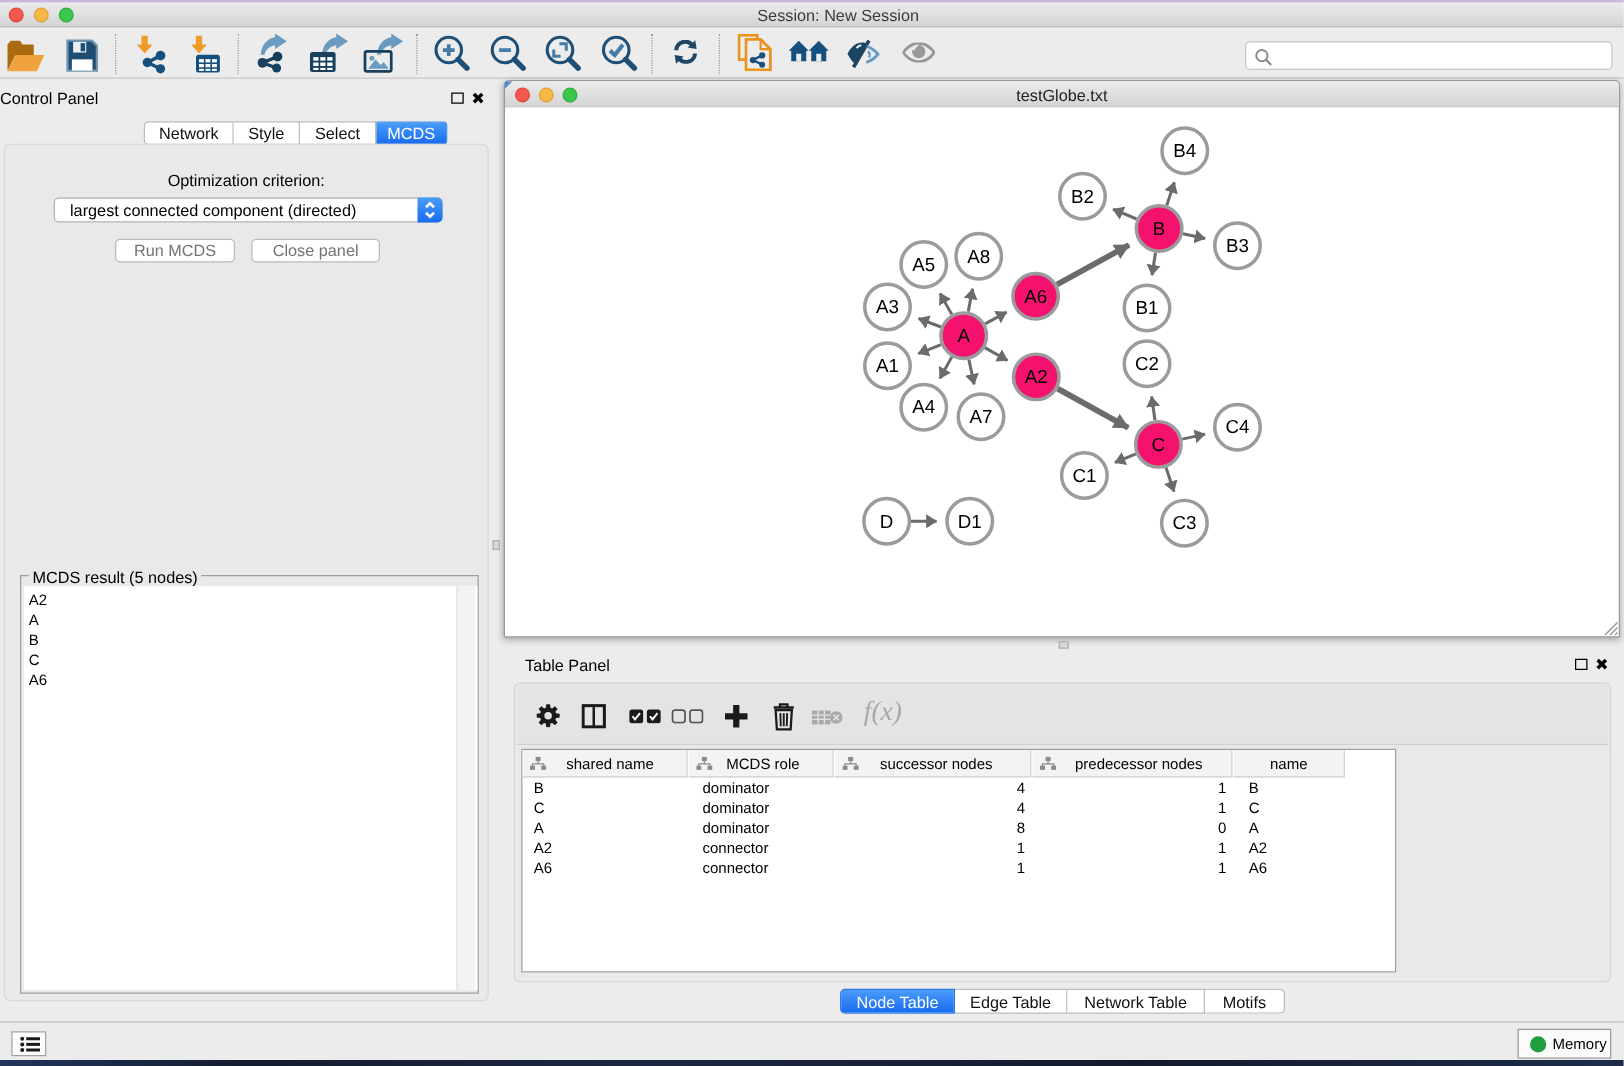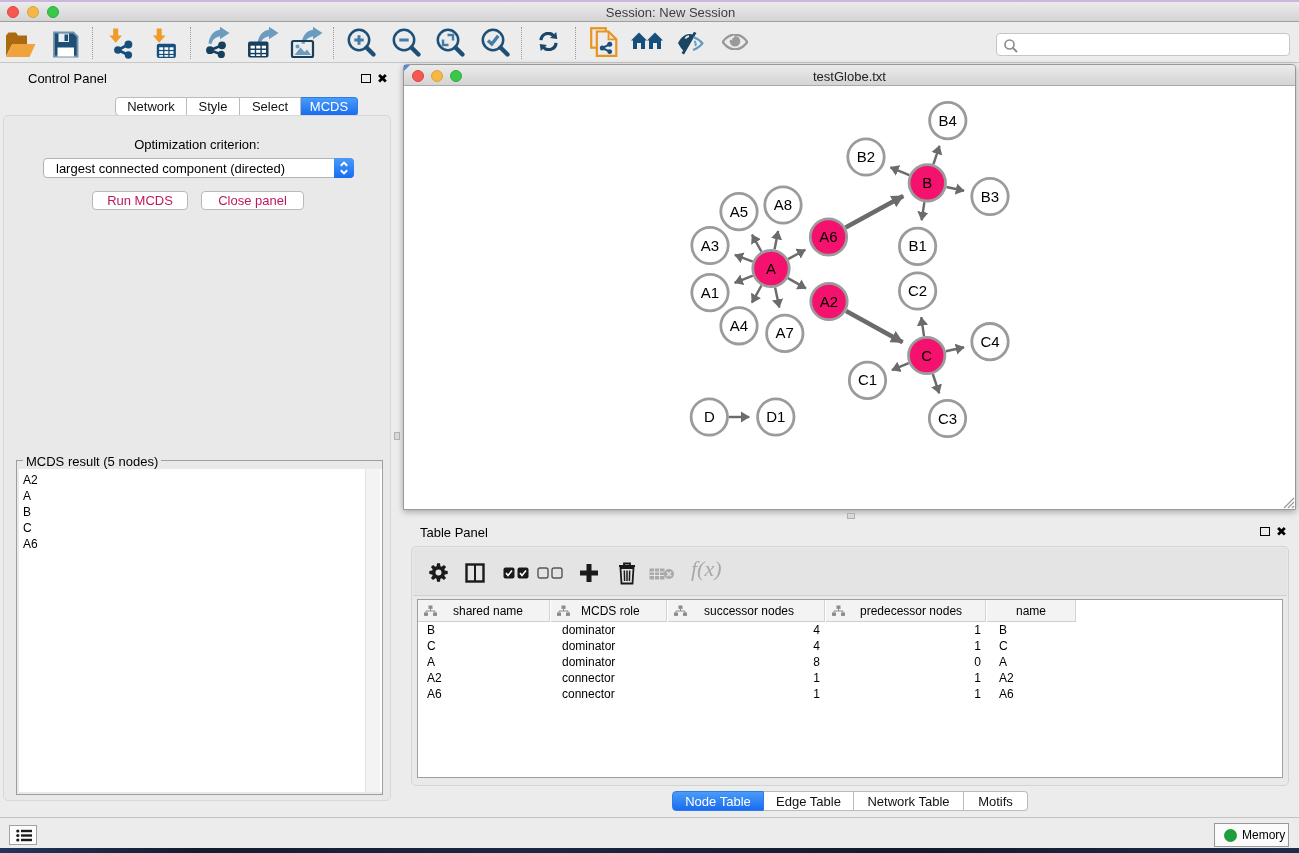--- a/index.html
+++ b/index.html
@@ -17,38 +17,38 @@
   .tl.r { background:#f55751; border:1px solid #df4740; }
   .tl.y { background:#f6b845; border:1px solid #dfa13a; }
   .tl.g { background:#39c74c; border:1px solid #2eae3d; }
   #toolbar { left:0; top:23px; width:1299px; height:40px; background:#ececec;
     border-bottom:1px solid #c6c6c6; }
   .sep { position:absolute; top:4px; width:0; height:32px; border-left:1px dotted #9a9a9a; }
   .tbi { position:absolute; top:3px; }
   #searchbox { position:absolute; left:996px; top:10px; width:294px; height:23px;
     background:#fff; border:1px solid #c6c6c6; border-radius:4px; }
   
-  #cp-title { left:28px; top:71px; font-size:13px; color:#000; }
+  #cp-title { left:0; top:71px; font-size:13px; color:#000; }
   .winbtn { position:absolute; font-size:13px; color:#000; }
   #cp-tabs { left:78px; top:97px; height:19px; display:flex; font-size:13px;padding-left:37px; }
   #cp-tabs div { background:#fff; border:1px solid #bbb; border-left:none;
     display:flex; align-items:center; justify-content:center; color:#111; }
   #cp-tabs div:first-child { border-left:1px solid #bbb; border-radius:4px 0 0 4px; }
   #cp-tabs div.sel { background:linear-gradient(#4a9cf8,#186cf0); color:#fff;
     border-color:#2f7ae8; border-radius:0 4px 4px 0; }
   #cp-panel { left:3px; top:115px; width:388px; height:686px; border:1px solid #d8d8d8;
     border-radius:5px; background:#e9e9e9; }
   #opt-label { left:0; top:137px; width:394px; text-align:center; font-size:13px; }
   #dropdown { left:43px; top:158px; width:311px; height:20px; background:#fff;
     border:1px solid #b3b3b3; border-radius:4px; font-size:13px; }
   #dropdown .txt { position:absolute; left:12px; top:2px; color:#000; }
   #dropdown .step { position:absolute; right:-1px; top:-1px; width:20px; height:20px;
     background:linear-gradient(#4a9cf8,#186cf0); border-radius:0 4px 4px 0; }
   .btn { position:absolute; height:19px; background:#fff; border:1px solid #b9b9b9;
-    border-radius:4px; font-size:13px; color:#be185d; text-align:center; line-height:17px; }
+    border-radius:4px; font-size:13px; color:#737373; text-align:center; line-height:17px; }
   #fieldset { left:16px; top:460px; width:367px; height:335px; border:1px solid #9e9e9e; }
   #fieldset .legend { position:absolute; left:6px; top:-7px; background:#e9e9e9;
     padding:0 3px; font-size:13px; }
   #listbox { position:absolute; left:2px; top:8px; width:363px; height:323px; background:#fff; }
   #listbox .items { position:absolute; left:4px; top:3px; font-size:12px; line-height:16px; }
   #listbox .sb { position:absolute; right:2px; top:0; width:15px; height:100%;
     background:#f3f3f3; border-left:1px solid #e2e2e2; }
   
   #netwin { left:403px; top:64px; width:893px; height:446px; background:#fff;
     border:1px solid #999; border-radius:4px 4px 0 0; box-shadow:0 2px 6px rgba(0,0,0,0.3); }
@@ -56,21 +56,21 @@
     background:linear-gradient(#ebebeb,#d4d4d4); border-bottom:1px solid #aaa;
     border-radius:4px 4px 0 0; }
   #netwin .bar .t { position:absolute; left:0; right:0; top:4px; text-align:center;
     font-size:13px; color:#222; }
   
   #tp-title { left:420px; top:525px; font-size:13px; color:#000; }
   #tp-panel { left:411px; top:546px; width:878px; height:240px; border:1px solid #d4d4d4;
     border-radius:5px; background:#e9e9e9; }
   #tp-toolbar { position:absolute; left:1px; top:1px; width:874px; height:48px;
     background:#e4e4e4; border-bottom:1px solid #d0d0d0; border-radius:4px 4px 0 0; }
-  #tbl { position:absolute; left:5px; top:52px; width:866px; height:179px; background:#fff;
+  #tbl { position:absolute; left:5px; top:52px; width:700px; height:179px; background:#fff;
     border:1px solid #9e9e9e; }
   #tbl .hdr { position:absolute; left:0; top:0; height:22px; background:#f3f3f3;
     border-bottom:1px solid #cecece; font-size:12px; color:#000; }
   #tbl .hdr span { position:absolute; top:4px; }
   #tbl .row { position:absolute; font-size:12px; color:#000; height:16px; }
   
   #btabs { left:672px; top:791px; height:20px; display:flex; font-size:13px; }
   #btabs div { background:#fff; border:1px solid #bbb; border-left:none; display:flex;
     align-items:center; justify-content:center; color:#111;text-align:center; }
   #btabs div.sel { background:linear-gradient(#4a9cf8,#186cf0); color:#fff;

